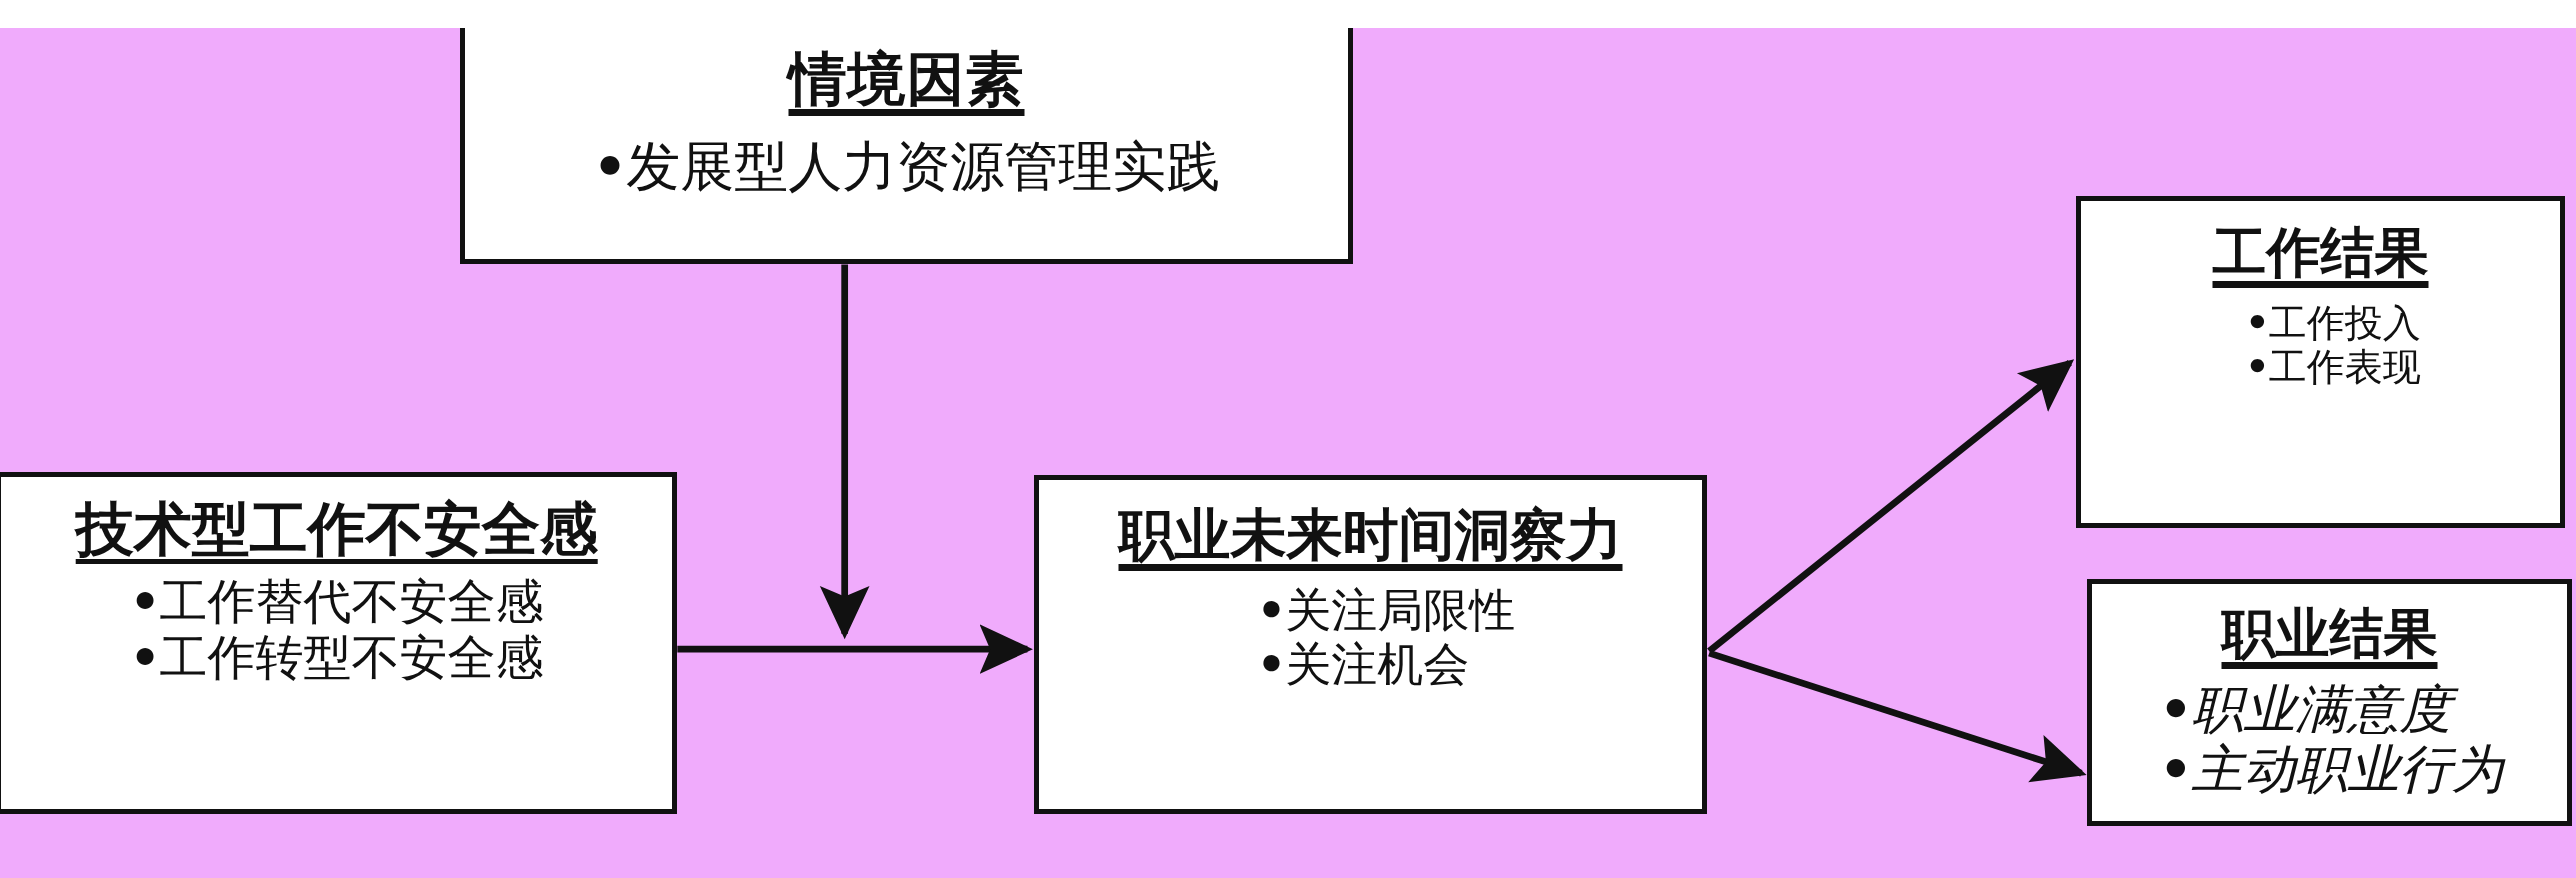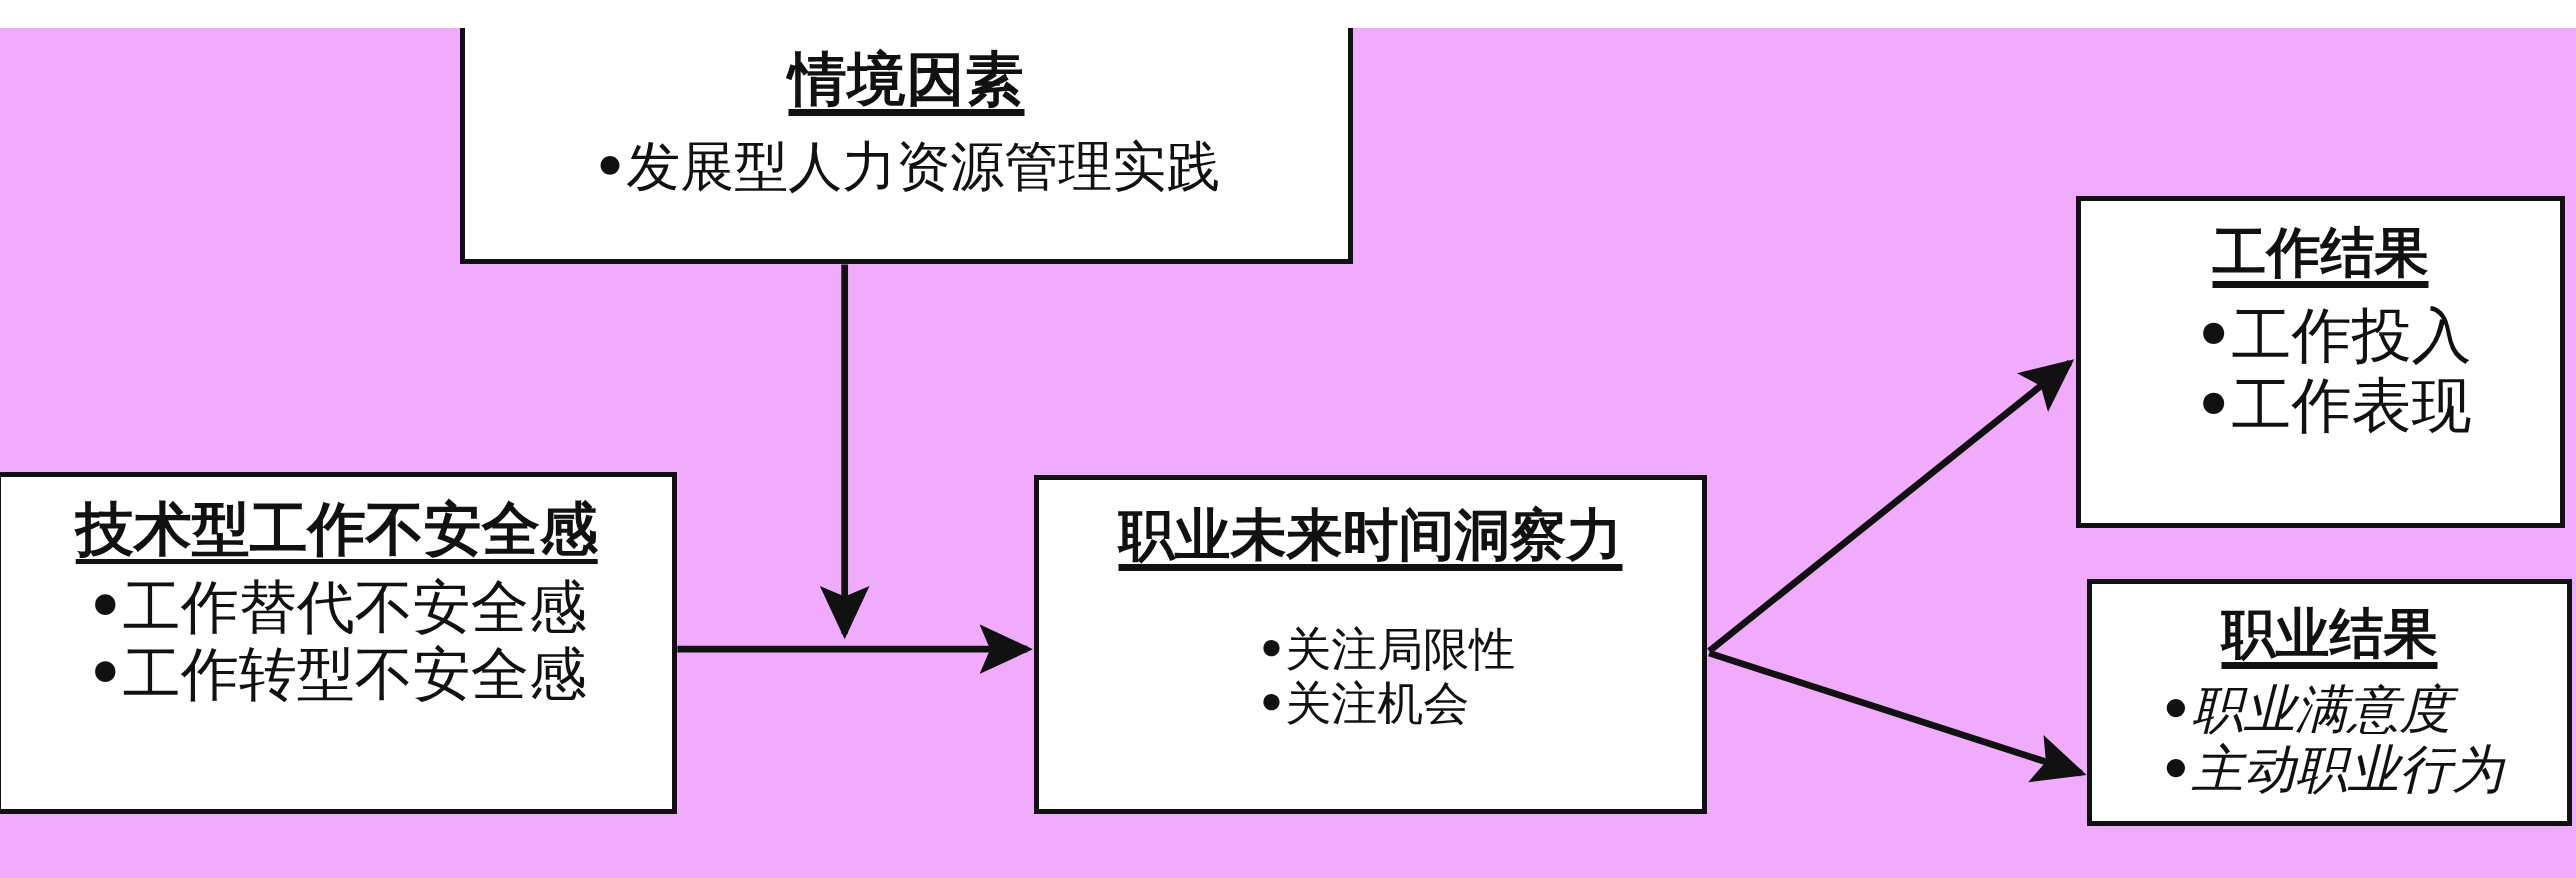--- a/index.html
+++ b/index.html
@@ -72,38 +72,37 @@
   }
   #box-context .node-title { font-size: 58px; letter-spacing: 1px; }
   #box-context .bullet-list { margin-top: 25px; font-size: 54px; }
 
   #box-insecurity {
     left: -3.8px;  top: 444px;  width: 681px;  height: 342px;
     justify-content: flex-start;
     padding-top: 21px;
   }
   #box-insecurity .node-title { font-size: 58px; text-decoration: underline; }
-  #box-insecurity .bullet-list { margin-top: 13.5px; font-size: 58px; }
+  #box-insecurity .bullet-list { margin-top: 13.5px; font-size: 48px; }
 
   #box-perspective {
     left: 1034px;  top: 447px;  width: 673px;  height: 339px;
     justify-content: flex-start;
     padding-top: 25px;
-    gap: 39px;
   }
   #box-perspective .node-title { font-size: 56px; }
   #box-perspective .bullet-list { margin-top: 19px; font-size: 46px; padding-left: 31px; }
 
   #box-work-outcome {
     left: 2076px;  top: 168px;  width: 489px;  height: 332px;
     justify-content: flex-start;
     padding-top: 23px;
   }
   #box-work-outcome .node-title { font-size: 54px; text-align: center; }
-  #box-work-outcome .bullet-list { margin-top: 19px; font-size: 60px; padding-left: 25px; }
+  #box-work-outcome .bullet-list { margin-top: 19px; font-size: 38px; padding-left: 25px; }
 
   #box-career-outcome {
     left: 2087px;  top: 551px;  width: 485px;  height: 247px;
     justify-content: flex-start;
     padding-top: 21px;
   }
   #box-career-outcome .node-title { font-size: 54px; }
   #box-career-outcome .bullet-list { margin-top: 15.4px; font-size: 52px; padding-left: 3.8px; font-style: italic; }
 </style>
 </head>

